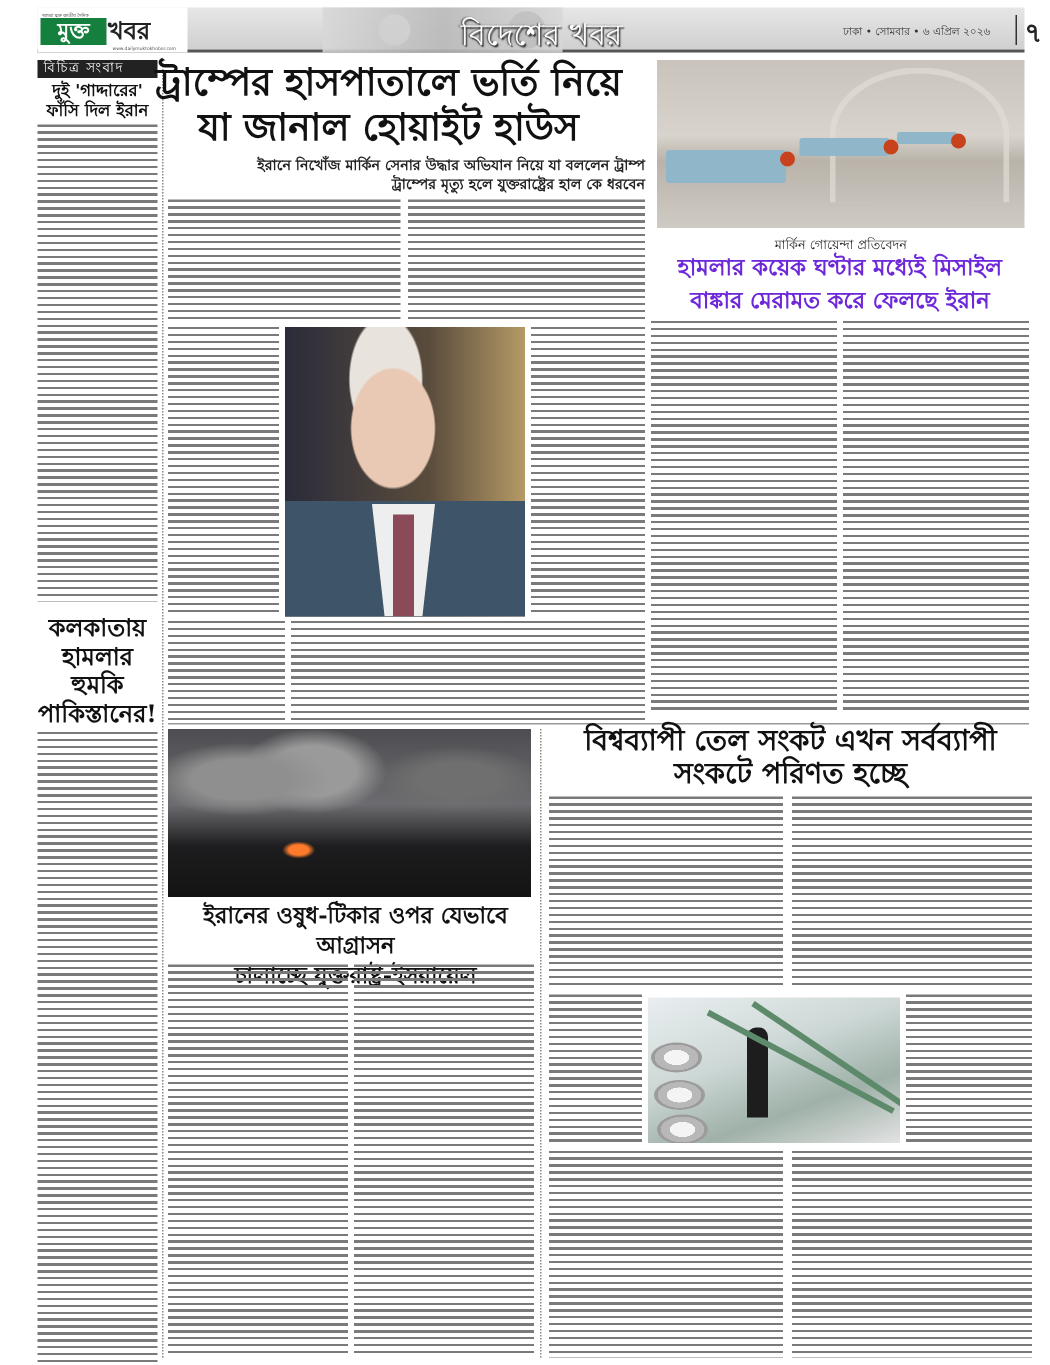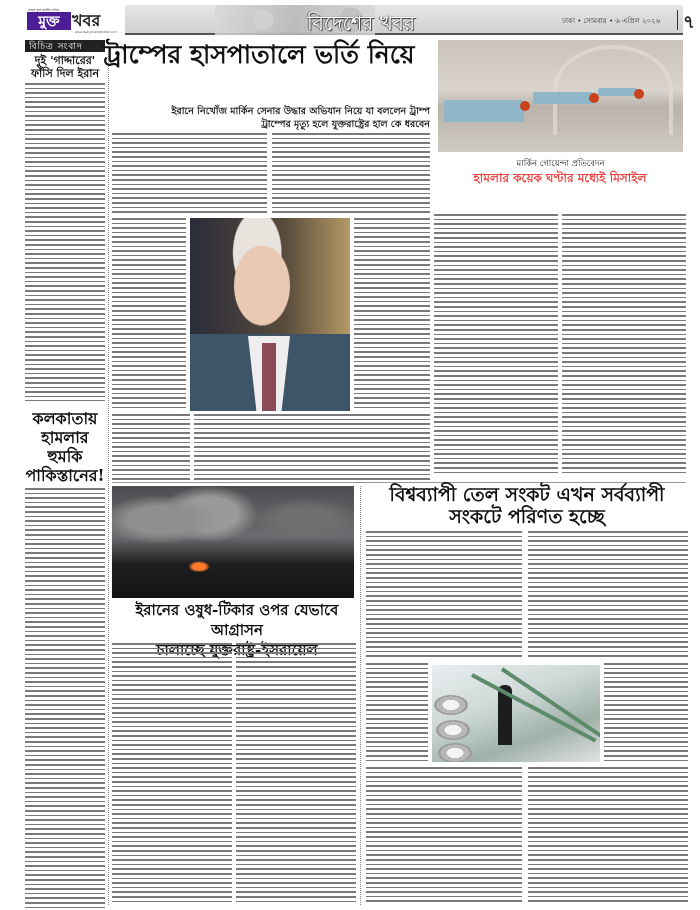--- a/index.html
+++ b/index.html
@@ -4,21 +4,21 @@
 <style>
   * { box-sizing: border-box; margin: 0; padding: 0; }
   html, body { width: 700px; height: 910px; background: #ffffff; overflow: hidden; }
   body { font-family: "DejaVu Sans", sans-serif; color: #111; position: relative; }
 
   
   .masthead { position: absolute; left: 25px; top: 5px; width: 658px; height: 30px;
     background: linear-gradient(180deg, #e6e6e6 0%, #d0d0d0 100%); border-bottom: 2px solid #555; }
   .logo-box { position: absolute; left: 0; top: 0; width: 100px; height: 30px; background: #fff; }
   .logo-tagline { position: absolute; left: 3px; top: 3px; font-size: 3px; color: #333; white-space: nowrap; }
-  .logo-red { position: absolute; left: 2px; top: 7px; width: 44px; height: 18px; background: #4c1d95;
+  .logo-red { position: absolute; left: 2px; top: 7px; width: 44px; height: 18px; background: #15803d;
     color: #fff; font-size: 14px; font-weight: bold; line-height: 18px; text-align: center; }
   .logo-black { position: absolute; left: 47px; top: 6px; font-size: 16px; font-weight: bold; color: #222; line-height: 20px; text-align: right; }
   .logo-url { position: absolute; left: 50px; top: 25px; font-size: 3px; color: #555; }
   .masthead-art { position: absolute; left: 190px; top: 0; width: 160px; height: 30px;
     background: radial-gradient(circle at 30% 50%, #cfcfcf 0 10px, transparent 11px),
                 radial-gradient(circle at 85% 50%, #bdbdbd 0 12px, transparent 13px),
                 linear-gradient(90deg, #d8d8d8, #b8b8b8, #d8d8d8); opacity: .85; }
   .section-title { position: absolute; left: 282px; top: 3px; font-family: "DejaVu Serif", serif;
     font-size: 20px; color: #fff; text-shadow: 1px 1px 1px #333, -1px 0 1px #555; white-space: nowrap; }
   .dateline { position: absolute; left: 500px; top: 10px; font-size: 7px; color: #333; white-space: nowrap; padding-left: 37px; }
@@ -49,21 +49,21 @@
 
   .bunker { left: 438px; top: 40px; width: 245px; height: 112px;
     background: linear-gradient(180deg, #c9c3bb 0%, #d8d3cc 45%, #b9b3aa 60%, #cfcac3 100%); }
   .bunker-arch { position: absolute; right: 10px; top: 5px; width: 120px; height: 90px; border-radius: 50% 50% 0 0;
     border: 4px solid #e2ddd6; border-bottom: none; opacity: .7; }
   .missile { position: absolute; height: 12px; background: #8fb7c9; border-radius: 2px; }
   .missile::after { content: ""; position: absolute; right: -6px; top: 1px; width: 10px; height: 10px; border-radius: 50%; background: #c8431d; }
 
   .caption-kicker { position: absolute; left: 438px; top: 157px; width: 245px; text-align: center; font-size: 8.5px; color: #222; }
   .h2 { position: absolute; left: 430px; top: 167px; width: 260px; text-align: center; font-family: "DejaVu Serif", serif;
-    font-size: 12px; line-height: 22px; color: #ef4444; }
+    font-size: 15px; line-height: 22px; color: #6d28d9; }
 
   .smoke { left: 112px; top: 486px; width: 242px; height: 112px;
     background: radial-gradient(ellipse at 20% 30%, #8f8f8f 0 12%, transparent 22%),
                 radial-gradient(ellipse at 40% 25%, #9a9a9a 0 14%, transparent 24%),
                 radial-gradient(ellipse at 80% 30%, #6f6f6f 0 10%, transparent 20%),
                 radial-gradient(ellipse at 36% 72%, #ff7a2a 0 3%, transparent 5%),
                 linear-gradient(180deg, #4e4e52 0%, #6c6c70 45%, #1d1d1f 70%, #131313 100%); }
   .h3 { position: absolute; left: 108px; top: 600px; width: 258px; text-align: center; font-family: "DejaVu Serif", serif;
     font-size: 15px; line-height: 20px; color: #111; }
 
@@ -103,20 +103,21 @@
   </div>
   <h2 class="lhead" style="font-size:16px; line-height:19px; margin-top:8px;">কলকাতায় হামলার হুমকি পাকিস্তানের!</h2>
   <div class="bodytext faux" style="height:440px; margin-top:3px;">
     <span style="color:transparent">আন্তর্জাতিক ডেস্ক : ভারতের বিভিন্ন শহরে হামলার হুমকি দিয়েছে পাকিস্তান।</span>
   </div>
 </aside>
 <div class="col-divider"></div>
 
 <h1 class="h1">
   <span style="display:block">ট্রাম্পের হাসপাতালে ভর্তি নিয়ে</span>
+  <span style="display:block">যা জানাল হোয়াইট হাউস</span>
 </h1>
 <div class="sub1">
   <div>ইরানে নিখোঁজ মার্কিন সেনার উদ্ধার অভিযান নিয়ে যা বললেন ট্রাম্প</div>
   <div>ট্রাম্পের মৃত্যু হলে যুক্তরাষ্ট্রের হাল কে ধরবেন</div>
 </div>
 <div class="bodytext faux" style="position:absolute; left:112px; top:133px; width:155px; height:82px;"><span style="color:transparent">আন্তর্জাতিক ডেস্ক : ইরানের দুর্গম এলাকায় ভূপাতিত হওয়া মার্কিন এফ-১৫ই যুদ্ধবিমানের নিখোঁজ সেনা ক্রুকে উদ্ধারের বিষয়টি নিশ্চিত করেছেন মার্কিন প্রেসিডেন্ট ডোনাল্ড ট্রাম্প।</span></div>
 <div class="bodytext faux" style="position:absolute; left:272px; top:133px; width:158px; height:82px;"></div>
 <div class="bodytext faux" style="position:absolute; left:112px; top:218px; width:74px; height:192px;"></div>
 <div class="bodytext faux" style="position:absolute; left:354px; top:218px; width:76px; height:192px;"></div>
 <div class="photo trump" title="ডোনাল্ড ট্রাম্প">
@@ -128,20 +129,21 @@
 
 <div class="photo bunker" title="ইরানের ভূগর্ভস্থ মিসাইল বাঙ্কার">
   <div class="bunker-arch"></div>
   <div class="missile" style="left:6px; top:60px; width:80px; height:22px;"></div>
   <div class="missile" style="left:95px; top:52px; width:60px; height:12px;"></div>
   <div class="missile" style="left:160px; top:48px; width:40px; height:8px;"></div>
 </div>
 <div class="caption-kicker">মার্কিন গোয়েন্দা প্রতিবেদন</div>
 <h2 class="h2">
   <span style="display:block">হামলার কয়েক ঘণ্টার মধ্যেই মিসাইল</span>
+  <span style="display:block">বাঙ্কার মেরামত করে ফেলছে ইরান</span>
 </h2>
 <div class="bodytext faux" style="position:absolute; left:434px; top:214px; width:124px; height:262px;"><span style="color:transparent">আন্তর্জাতিক ডেস্ক : ইরানের পার্বত্য ও ভৌগোলিক অবস্থানগুলোতে টানা কয়েক সপ্তাহেরও বেশি সময় ধরে মুহুর্মুহু হামলা চালাচ্ছে যুক্তরাষ্ট্র ও ইসরায়েল।</span></div>
 <div class="bodytext faux" style="position:absolute; left:562px; top:214px; width:124px; height:262px;"></div>
 
 <div class="rule" style="left:112px; top:482px; width:574px;"></div>
 
 <div class="photo smoke" title="তেহরানে বিমান হামলার পর ধোঁয়া"></div>
 <h2 class="h3">
   <span style="display:block">ইরানের ওষুধ-টিকার ওপর যেভাবে আগ্রাসন</span>
   <span style="display:block">চালাচ্ছে যুক্তরাষ্ট্র-ইসরায়েল</span>

